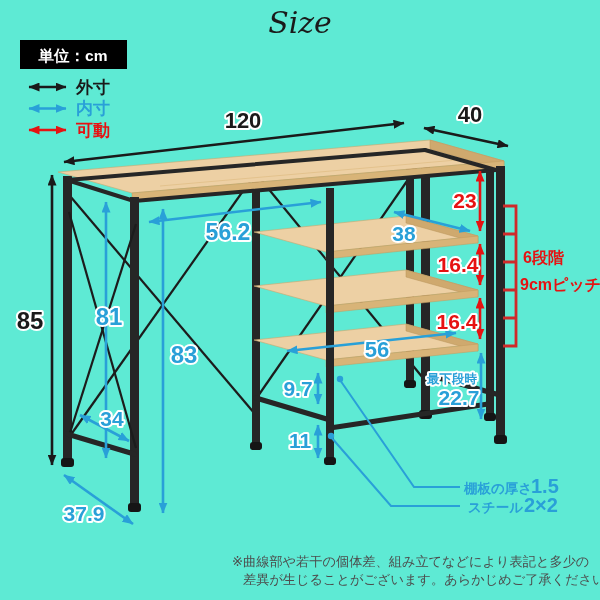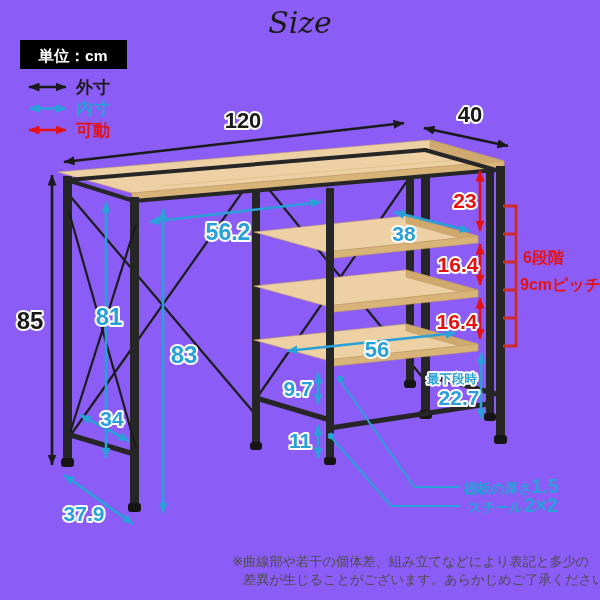--- a/index.html
+++ b/index.html
@@ -1,16 +1,16 @@
 <!DOCTYPE html>
 <html><head>
 <meta charset="utf-8">
 <style>
   html,body{margin:0;padding:0;background:#ffffff;}
-  .stage{position:relative;width:600px;height:600px;background:#8b5cf6;overflow:hidden;
+  .stage{position:relative;width:600px;height:600px;background:#5eead4;overflow:hidden;
          font-family:"Liberation Sans","DejaVu Sans",sans-serif;}
   svg{display:block;}
   
   .wood{fill:#edd0a4;stroke:#caa76e;stroke-width:.6;}
   .wood-edge{fill:#d8b478;stroke:#c19c5e;stroke-width:.5;}
   .wood-side{fill:#cfa96e;stroke:#b8945a;stroke-width:.5;}
   .frame{fill:#262626;}
   .foot{fill:#151515;}
   .rail{stroke:#262626;stroke-width:4;stroke-linecap:round;fill:none;}
   .rail5{stroke:#262626;stroke-width:5;stroke-linecap:round;fill:none;}

